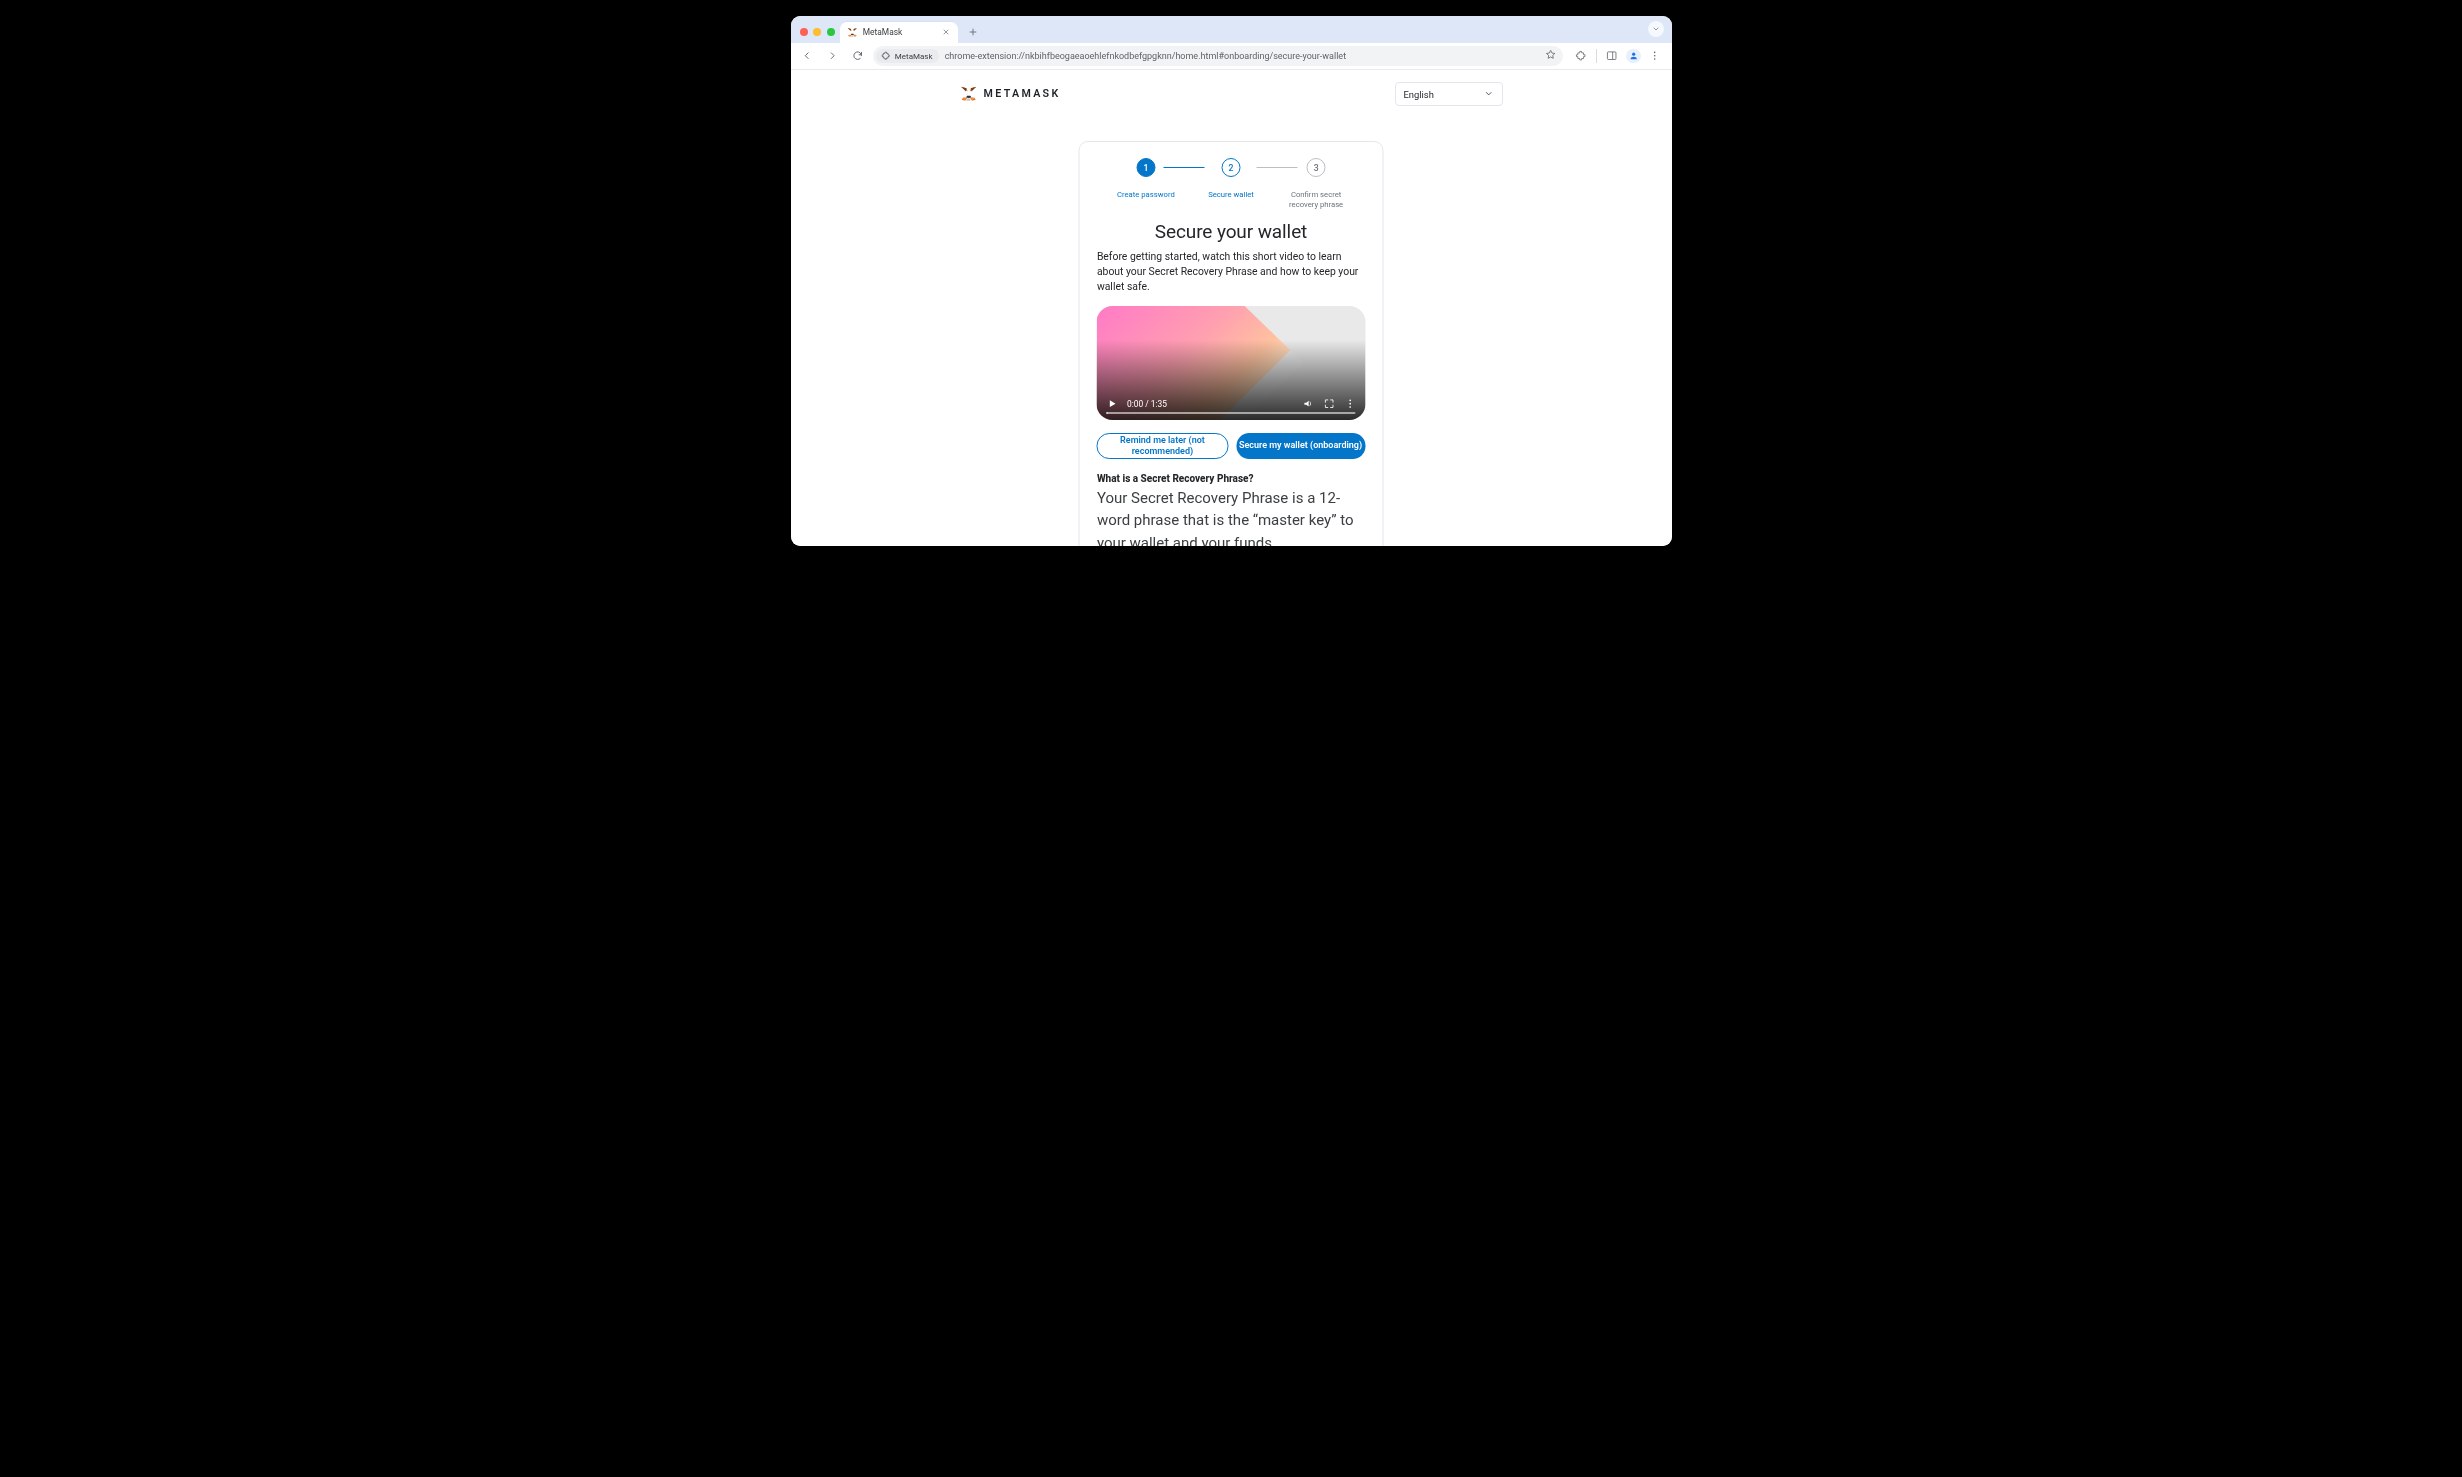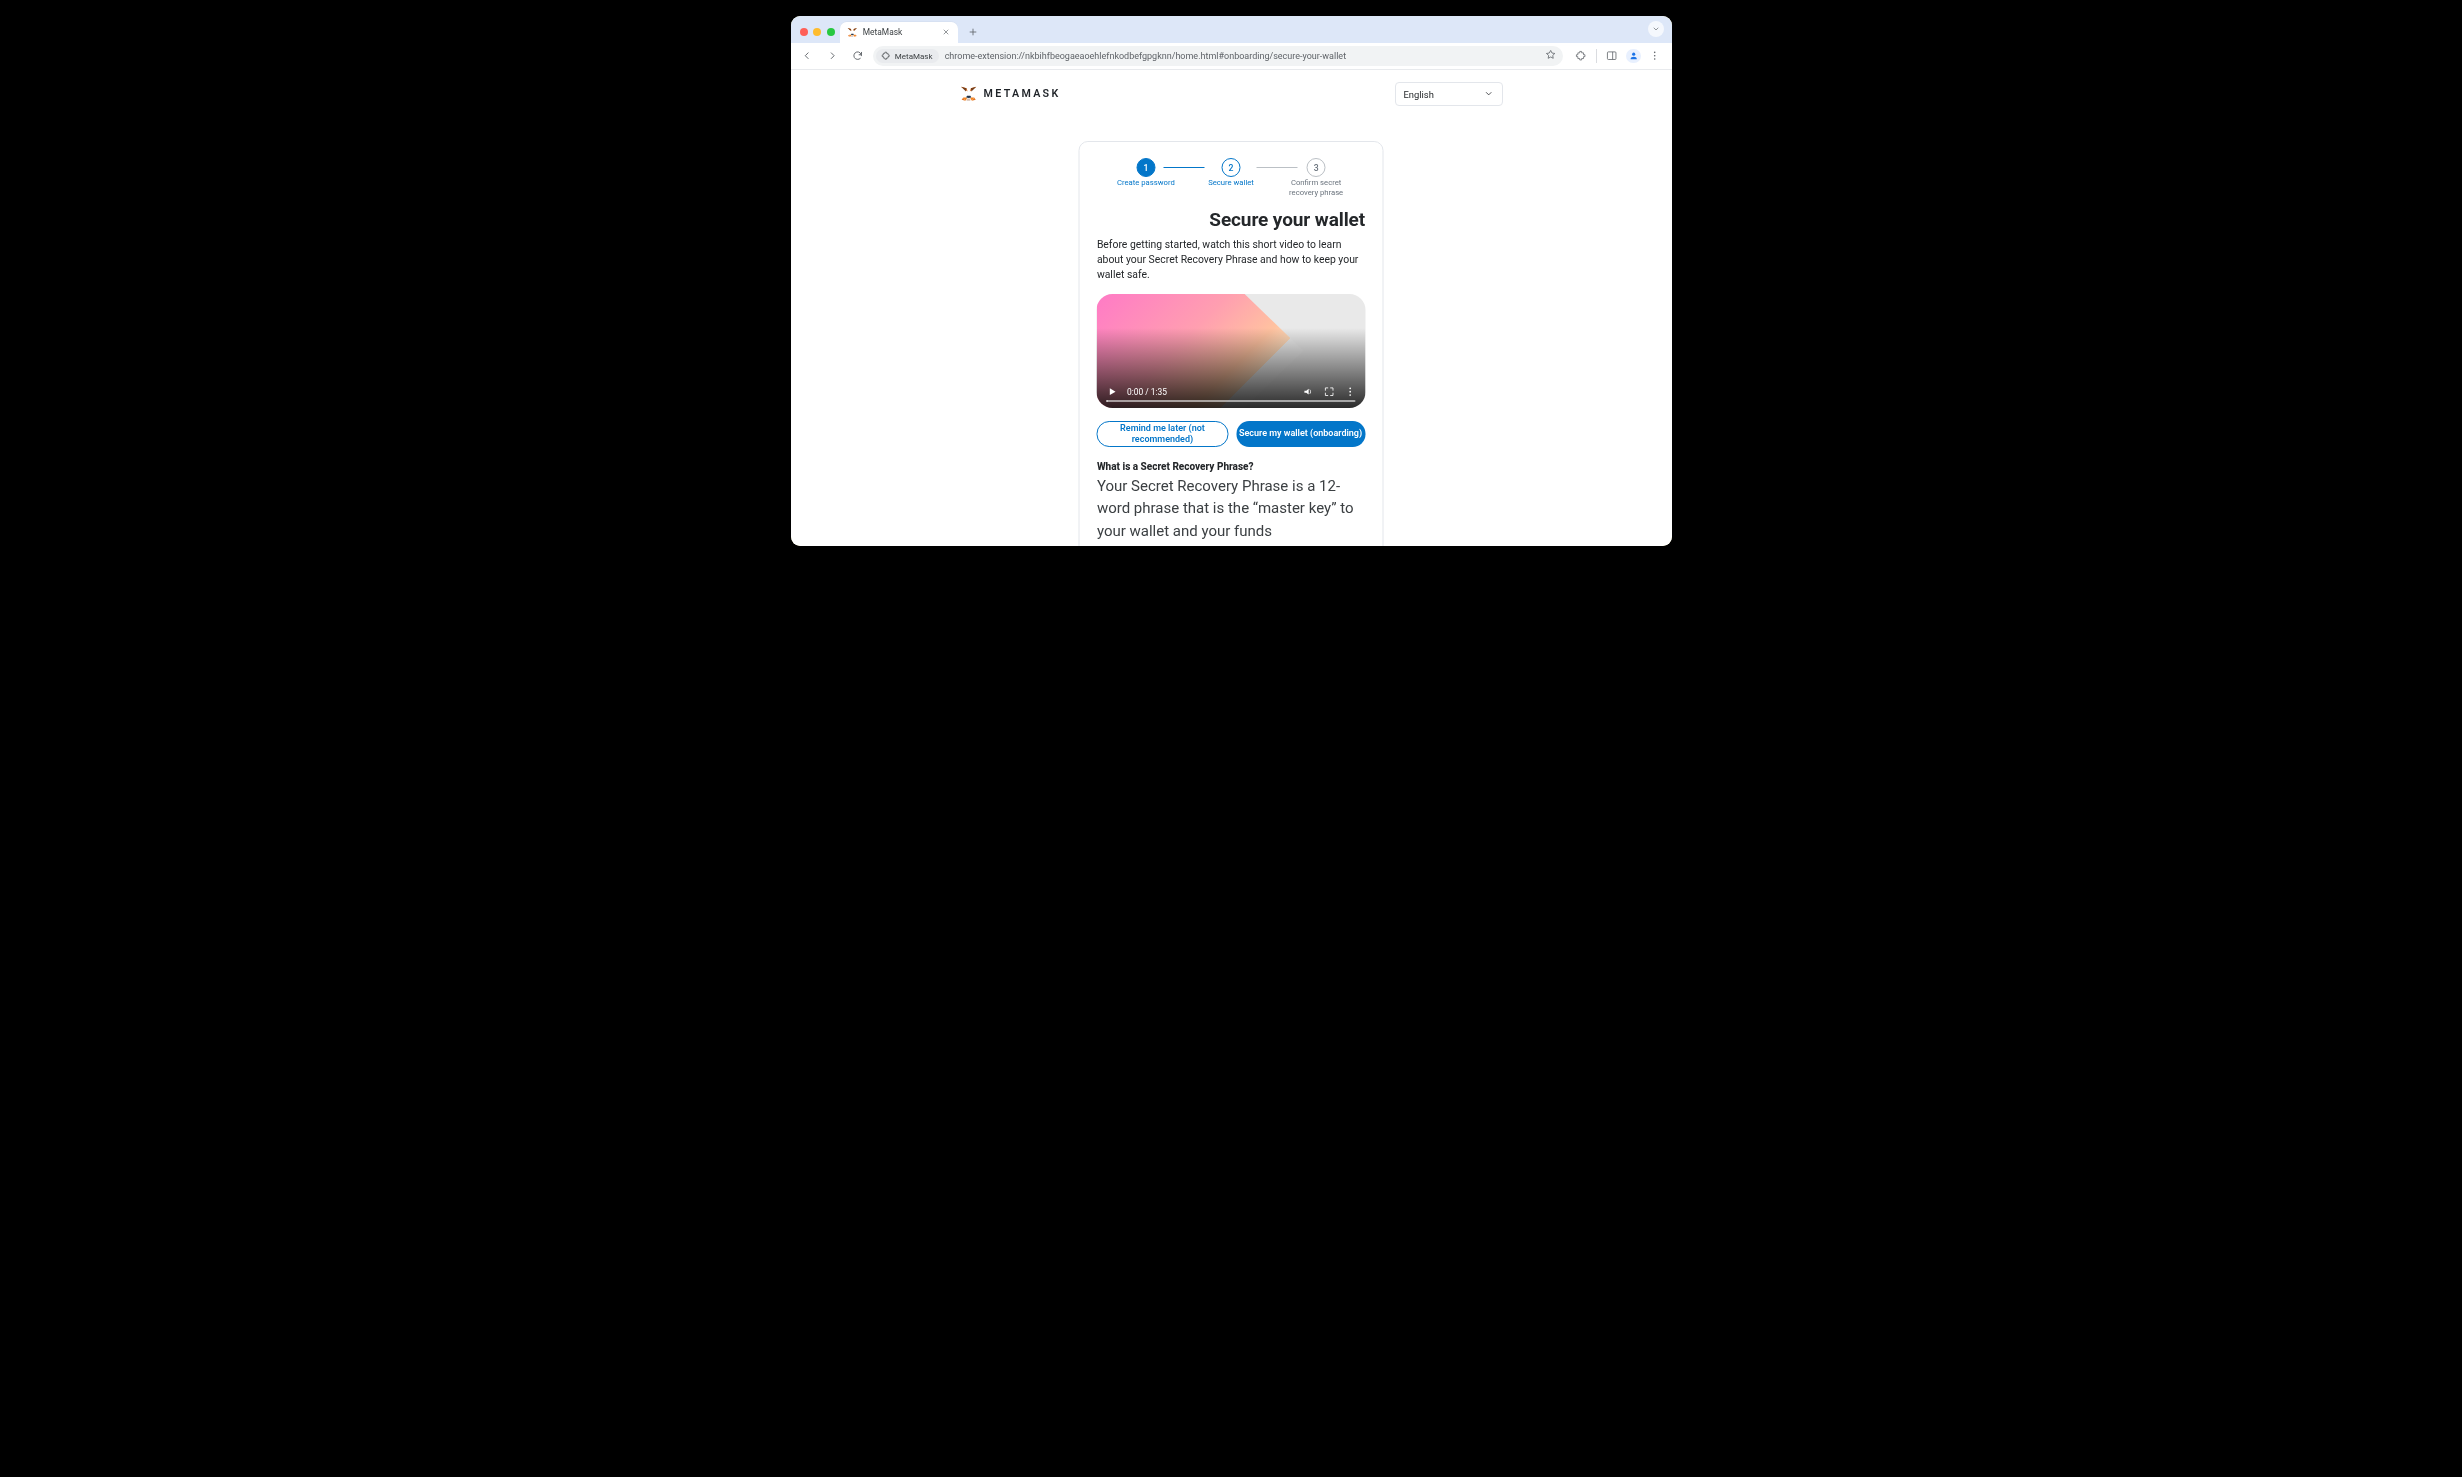--- a/index.html
+++ b/index.html
@@ -169,28 +169,28 @@
   .step{display:flex;flex-direction:column;align-items:center;width:60px;text-align:center;position:relative}
   .dot{
     width:19px;height:19px;border-radius:50%;
     display:flex;align-items:center;justify-content:center;
     font-size:8.7px;font-weight:500;
     border:1.3px solid var(--soft);color:#6a737d;background:#fff;
     z-index:1;
   }
   .dot.filled{background:var(--blue);border-color:var(--blue);color:#fff}
   .dot.ring{border-color:var(--blue);color:var(--blue)}
-  .step .lbl{margin-top:1px;font-size:7.7px;line-height:1.35;color:#6a737d}
+  .step .lbl{margin-top:13px;font-size:7.7px;line-height:1.35;color:#6a737d}
   .step .lbl.active{color:var(--blue)}
   .conn{position:absolute;top:8.7px;height:1.3px;width:41px;background:var(--soft)}
   .conn.c1{left:48px;background:var(--blue)}
   .conn.c2{left:141px}
 
   h1.title{
-    margin:9.4px 0 5.4px;text-align:right;font-size:19px;font-weight:700;letter-spacing:-0.1px;
+    margin:9.4px 0 5.4px;text-align:center;font-size:19px;font-weight:400;letter-spacing:-0.1px;
   }
   .lead{font-size:10.4px;font-weight:400;line-height:1.45;margin:4px 0 12px}
 
   .video{
     width:100%;height:114px;border-radius:16px;overflow:hidden;position:relative;
     background:#e9e9e9;
   }
   .video .art{
     position:absolute;inset:0;
     background:linear-gradient(135deg,#ff7ac6 0%,#ff9fb0 35%,#ffc2a0 55%,#ffd9b8 62%,#ececec 62.2%);

